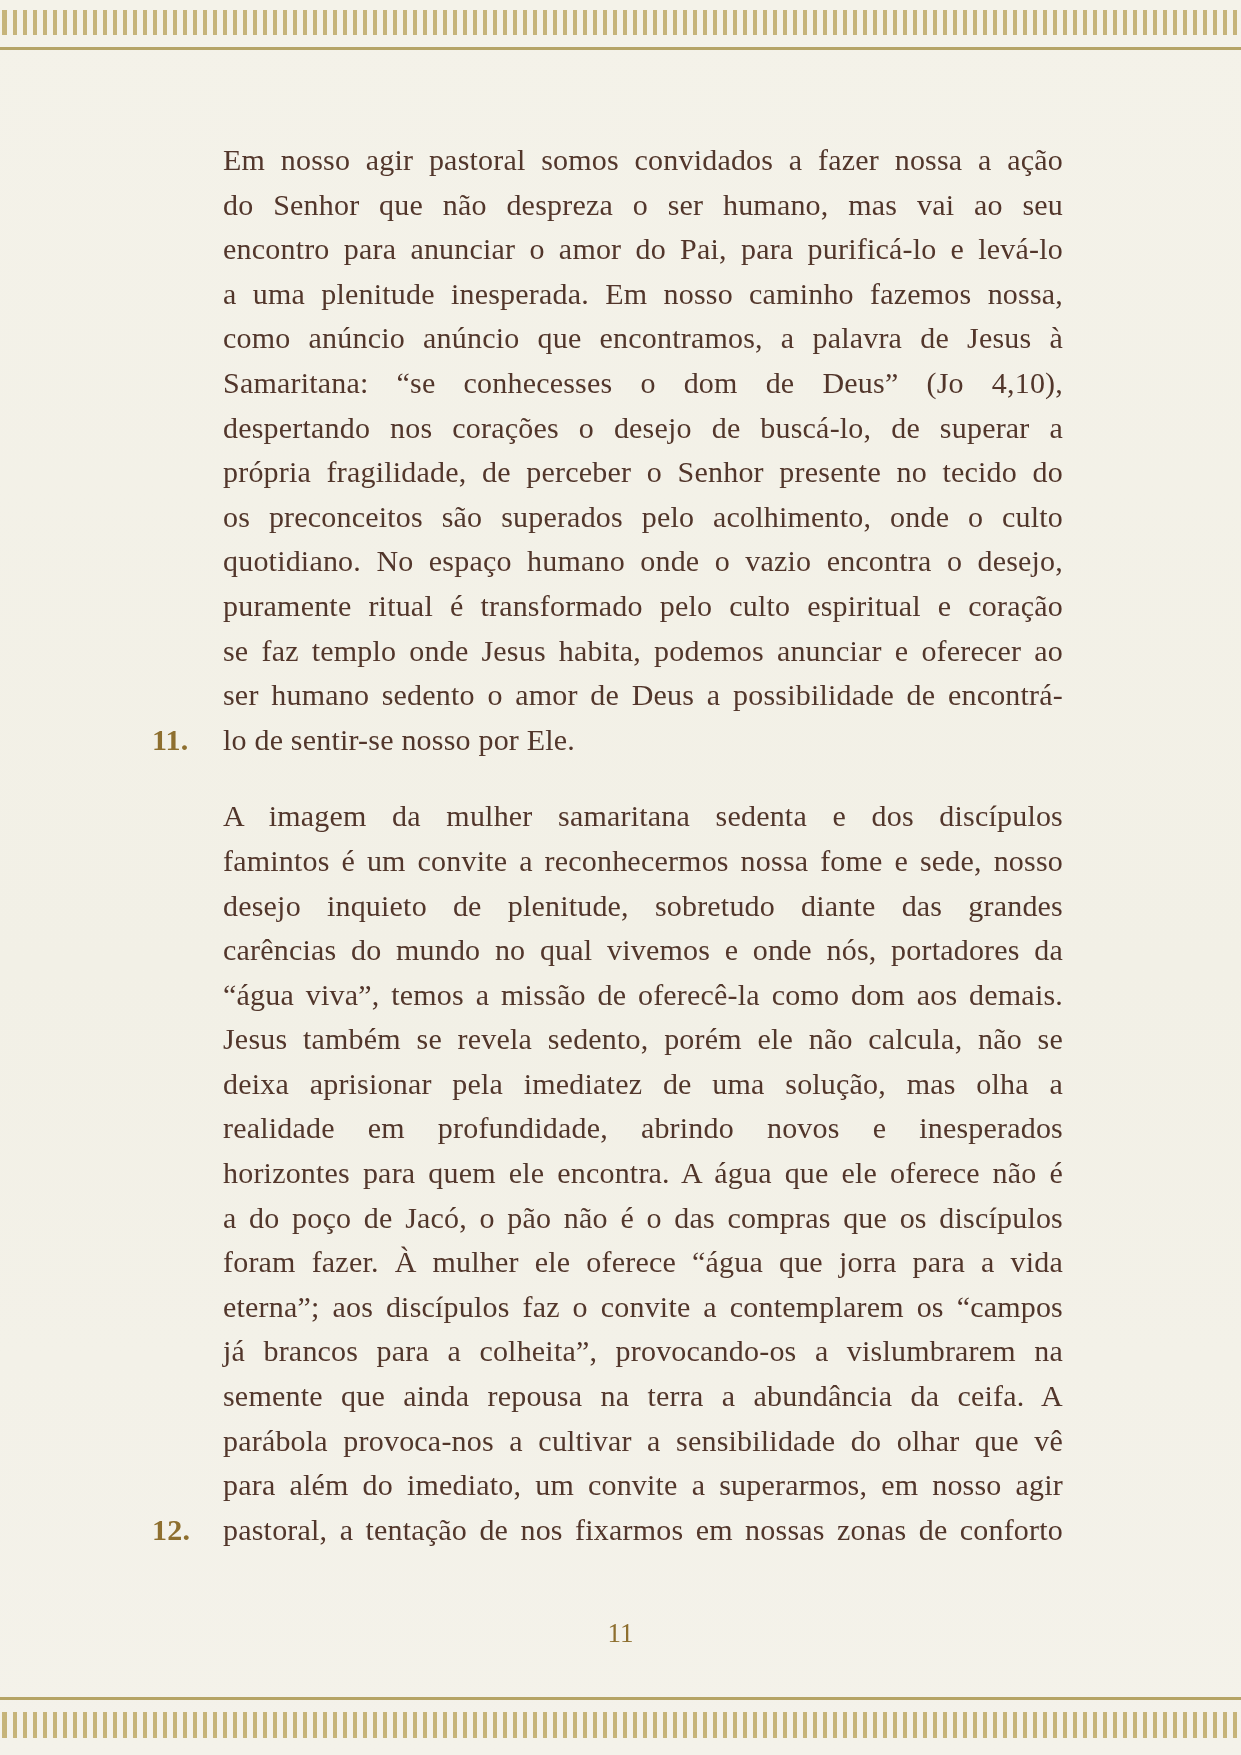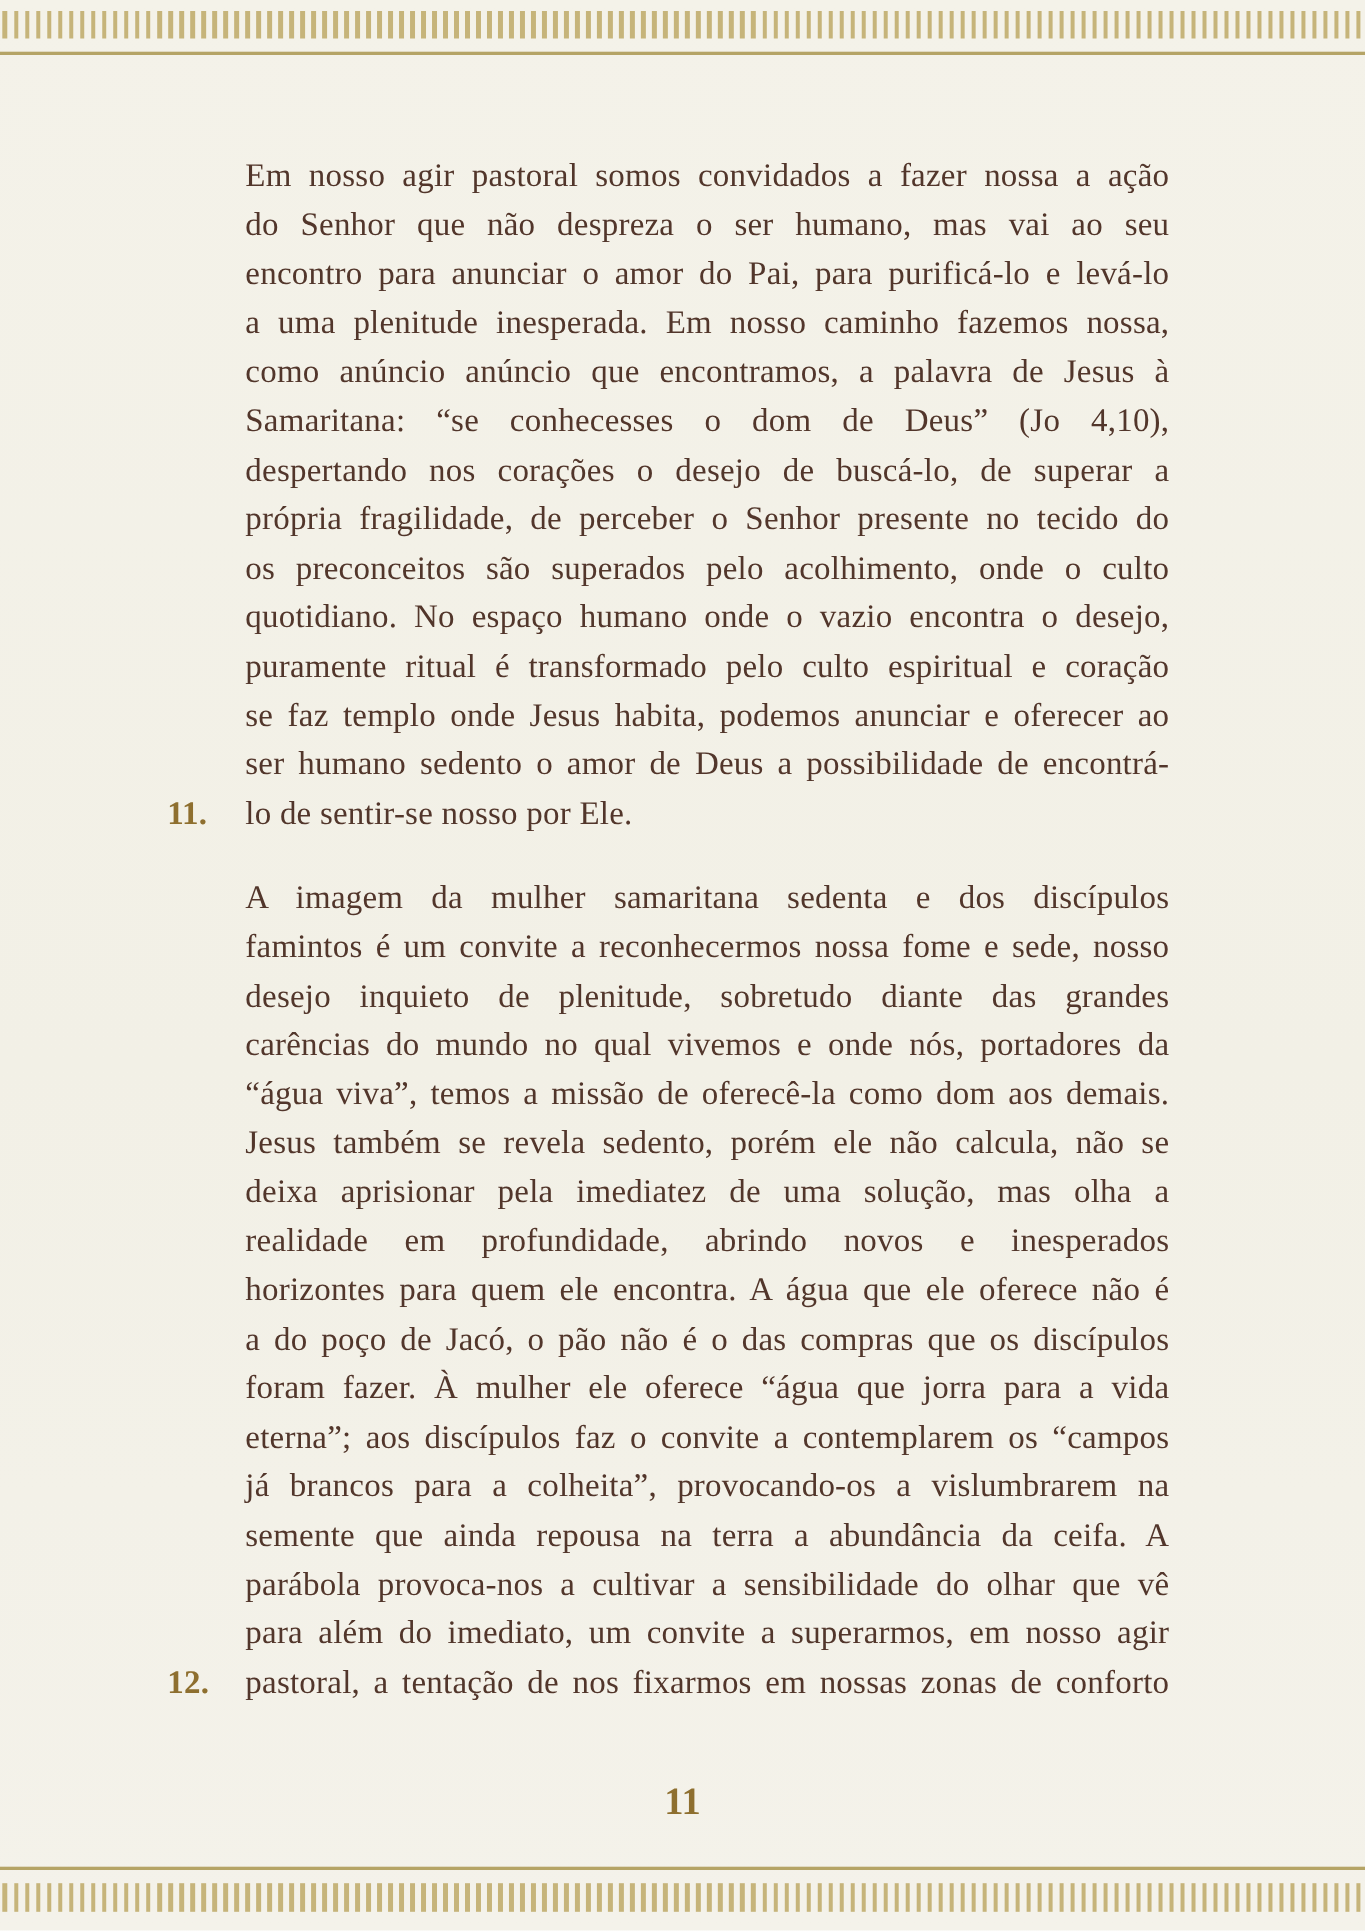--- a/index.html
+++ b/index.html
@@ -69,22 +69,22 @@
     text-align-last: justify;
     margin-left: 32px;
   }
   .pline.last { text-align-last: left; }
 
   .folio {
     position: absolute;
     top: 1618px;
     left: 0; right: 0;
     text-align: center;
-    font-weight: bold;
-    font-size: 35px;
+    font-weight: normal;
+    font-size: 27px;
     color: var(--gold, #9a7a33);
   }
 </style>
 </head>
 <body>
 
 <div class="page">
 
   <div class="tick-strip top"></div>
   <div class="rule top"></div>

